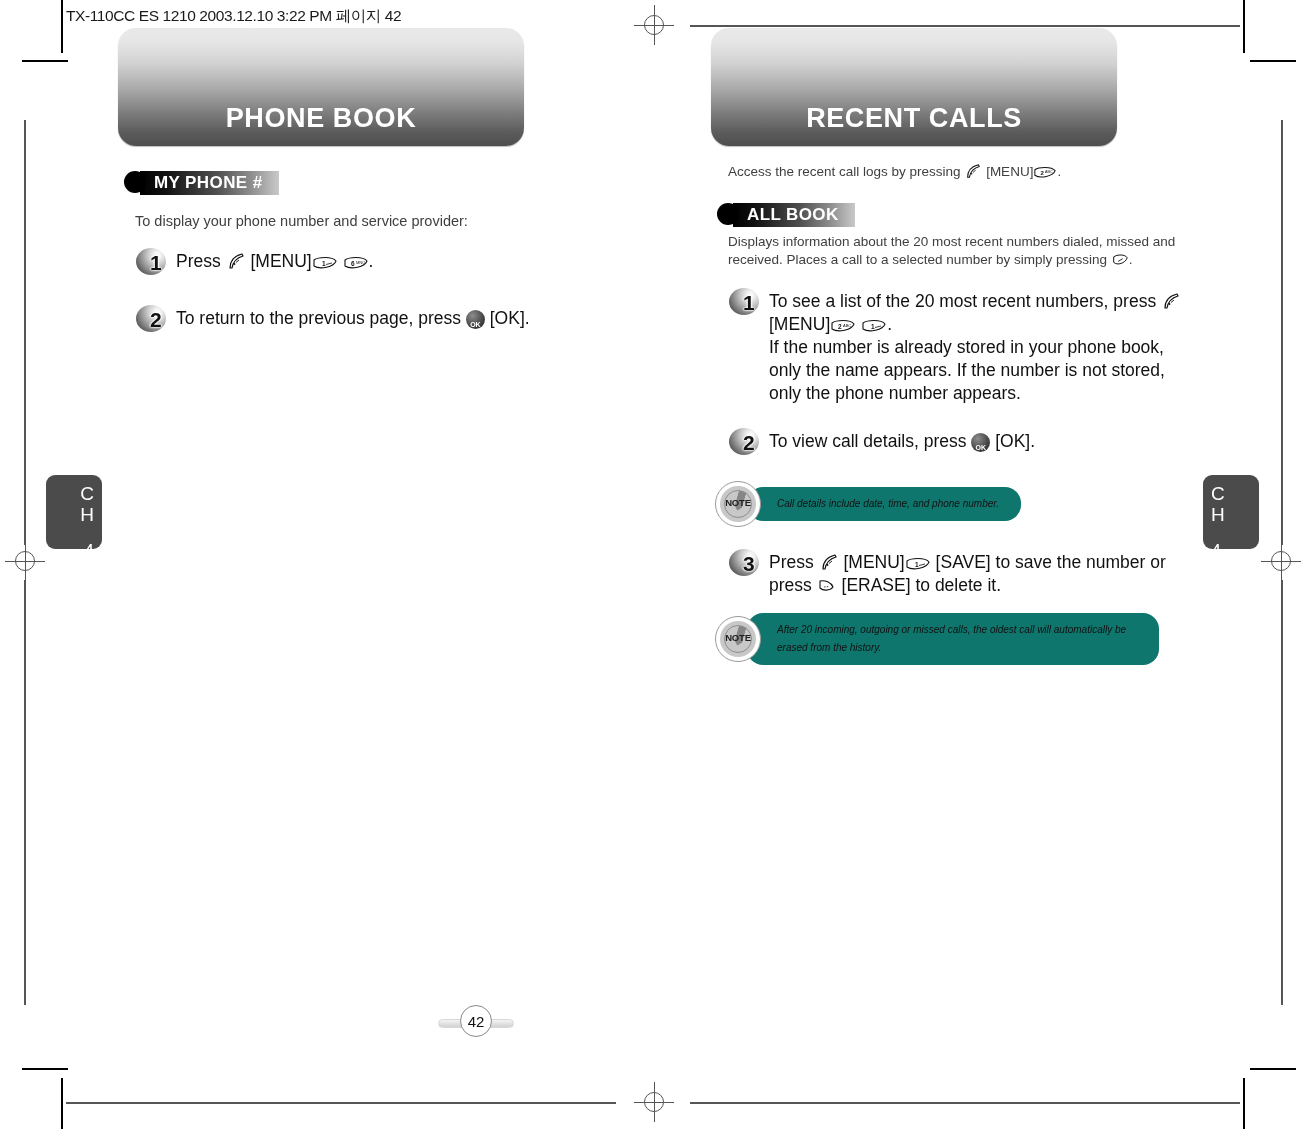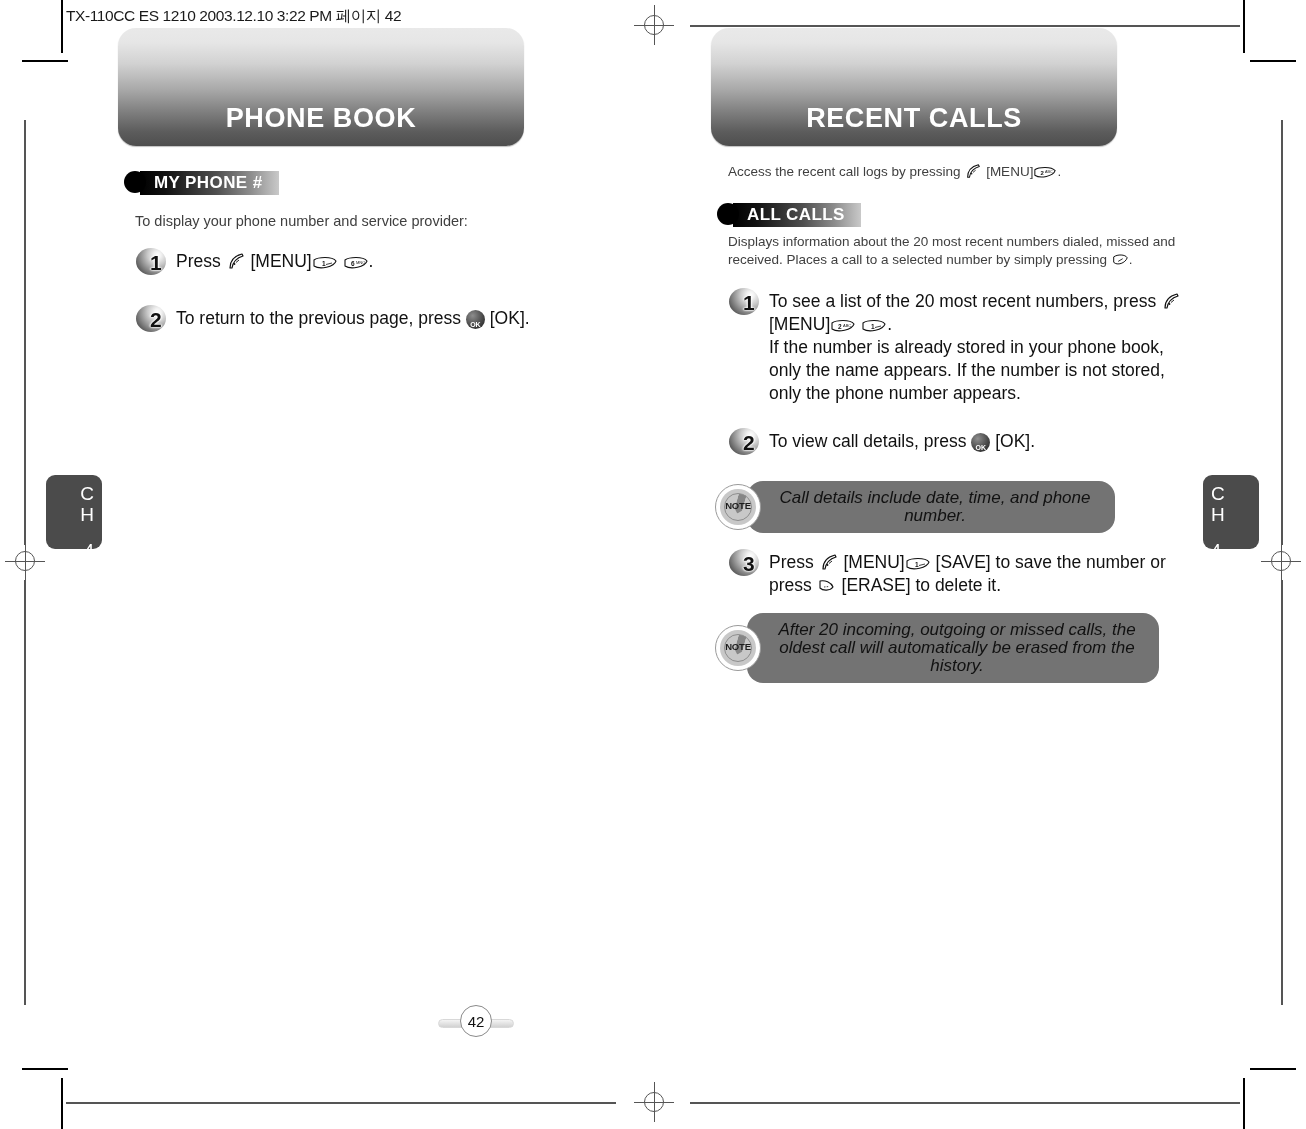--- a/index.html
+++ b/index.html
@@ -181,29 +181,28 @@
   .notebadge .pen {
     position: absolute; left: 21px; top: 10px;
     width: 8px; height: 20px;
     background: #7a7a7a;
     transform: rotate(16deg);
     clip-path: polygon(0 0, 100% 0, 100% 78%, 50% 100%, 0 78%);
     opacity: .85;
   }
   .notebody {
     margin-left: -14px;
-    background: #737373;
+    background: #0f766e;
     border-radius: 16px;
     padding: 8px 22px 8px 30px;
-    font-size: 17px;
+    font-size: 10px;
     line-height: 18px;
     font-style: italic;
     color: #111;
     font-family: "Liberation Sans", sans-serif;
-    text-align: center;
   }
 
   
   .pagenum { position: absolute; width: 80px; height: 44px; }
   .pagenum .wingL, .pagenum .wingR {
     position: absolute; top: 18px; width: 26px; height: 9px;
     background: linear-gradient(to bottom, #f4f4f4, #d2d2d2);
     border: 1px solid #d8d8d8; box-sizing: border-box;
   }
   .pagenum .wingL { left: 2px;  border-radius: 5px 0 0 5px; }
@@ -353,21 +352,21 @@
           <path d="M10 10.5 L13 8" stroke="#111" stroke-width="0.9"></path>
         </svg></span><span> [MENU]</span><span class="key"><svg width="24" height="15" viewBox="0 0 26 16">
           <path d="M2 5 C6 2, 20 1, 24 6 C22 12, 8 15, 2 11 Z" fill="#fff" stroke="#111" stroke-width="1.1" stroke-linejoin="round"></path>
           <text x="8" y="11" font-family="Liberation Sans, sans-serif" font-size="6.5" font-weight="bold" fill="#111">2</text>
           <text x="13" y="9" font-family="Liberation Sans, sans-serif" font-size="4" fill="#111">ABC</text>
         </svg></span><span>.</span>
   </div>
 
   <div class="badge" style="left:6px; top:203px;">
     <span class="dot"></span>
-    <span class="bar">ALL CALLS</span>
+    <span class="bar">ALL BOOK</span>
   </div>
 
   <div class="para small" style="left:17px; top:233px; width:470px;">
     <span>Displays information about the 20 most recent numbers dialed, missed and received. Places a call to a selected number by simply pressing </span><span class="key"><svg width="18" height="15" viewBox="0 0 20 16">
           <path d="M3 4 C7 1, 16 1, 18 5 C16 11, 7 14, 3 10 Z" fill="#fff" stroke="#111" stroke-width="1.1" stroke-linejoin="round"></path>
           <path d="M8 9 L13 6" stroke="#111" stroke-width="1"></path>
         </svg></span><span>.</span>
   </div>
 
   <div class="step" style="left:18px; top:288px; width:475px;">

